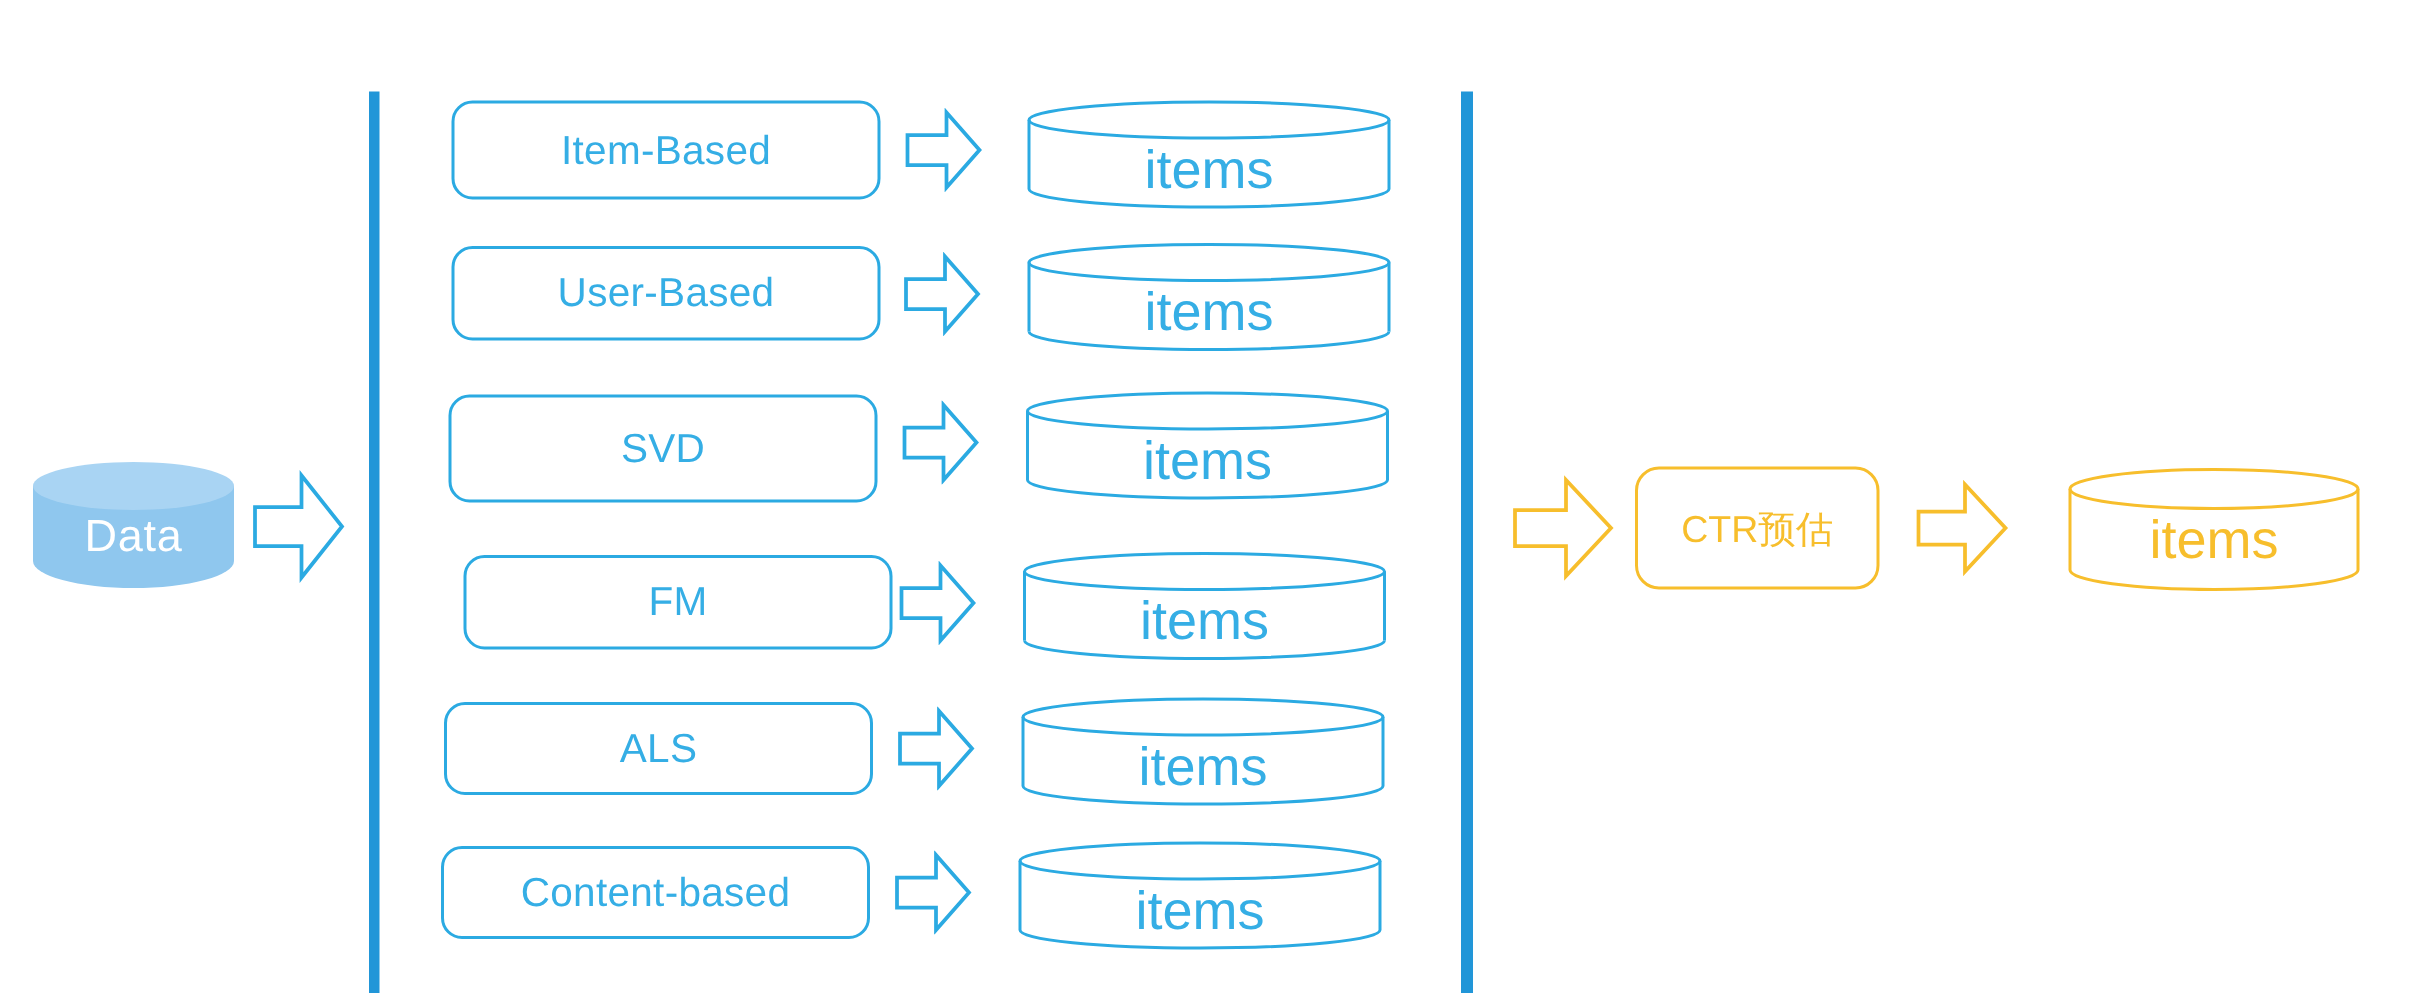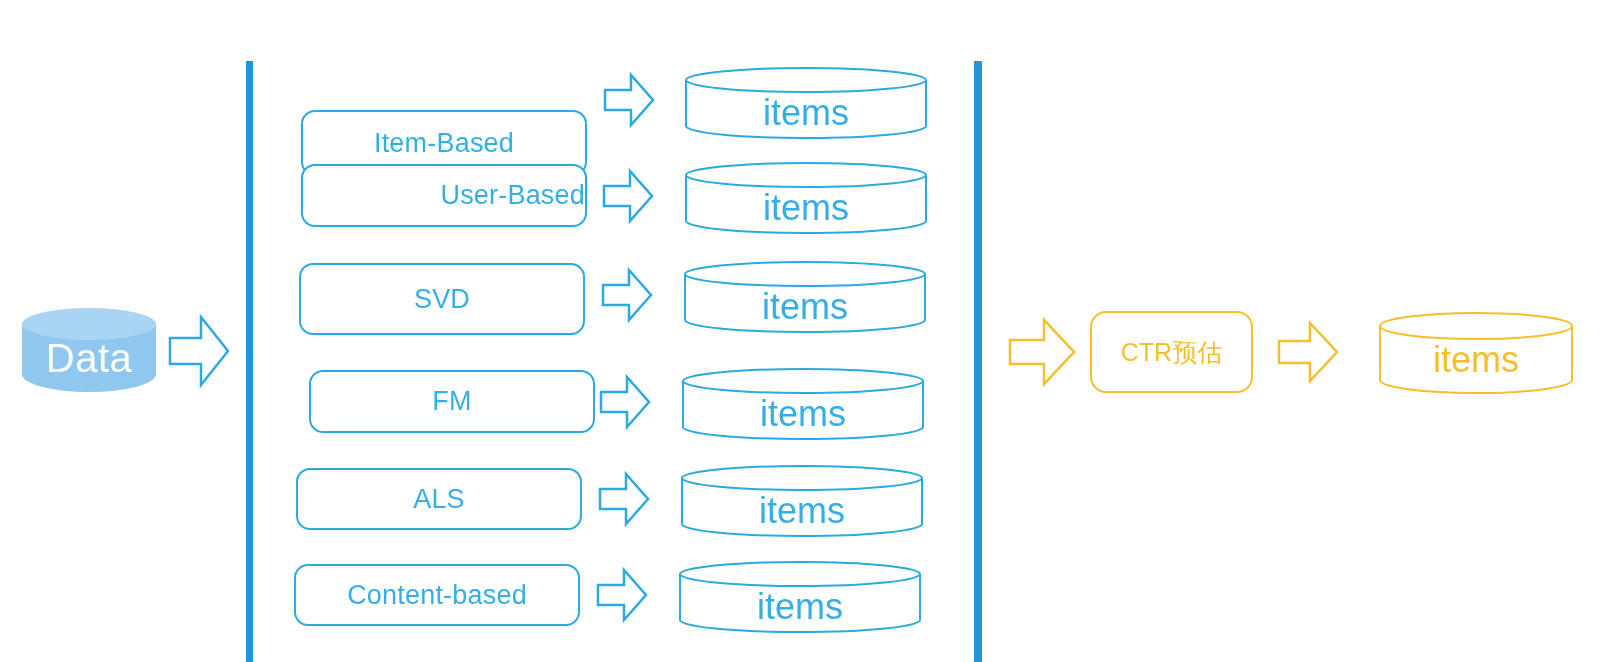--- a/index.html
+++ b/index.html
@@ -50,21 +50,21 @@
     background: #A9D4F3;
     border-radius: 50%;
   }
   .data-cyl .label {
     position: absolute;
     left: 0;
     top: 20px;
     width: 134px;
     text-align: center;
     color: #ffffff;
-    font-size: 40px;
+    font-size: 30px;
     letter-spacing: 0.5px;
     line-height: 60px;
   }
 
   
   .arrow {
     position: absolute;
   }
   .arrow svg { display: block; width: 100%; height: 100%; }
 
@@ -132,39 +132,39 @@
 
   <div class="arrow" style="left:168px; top:312px; width:62px; height:78px;">
     <svg viewBox="0 0 62 78" preserveAspectRatio="none">
       <path d="M2,26 L33,26 L33,5 L60,39 L33,73 L33,52 L2,52 Z" fill="none" stroke="#2BAAE2" stroke-width="2.5" stroke-linejoin="miter"></path>
     </svg>
   </div>
 
   <div class="divider" style="left:246px; top:61px; width:7px; height:601px;"></div>
   <div class="divider" style="left:974px; top:61px; width:8px; height:601px;"></div>
 
-  <div class="algo-box" style="left:301px; top:67px; width:286px; height:66px;margin-top:43px;">
+  <div class="algo-box" style="left:301px; top:67px; width:286px; height:66px;">
     <span class="label">Item-Based</span>
   </div>
   <div class="arrow" style="left:603px; top:72px; width:52px; height:56px;">
     <svg viewBox="0 0 52 56" preserveAspectRatio="none">
       <path d="M2,18 L28,18 L28,3 L50,28 L28,53 L28,38 L2,38 Z" fill="none" stroke="#2BAAE2" stroke-width="2.5" stroke-linejoin="miter"></path>
     </svg>
   </div>
   <div class="items-cyl" style="left:684px; top:66px; width:244px; height:74px;">
     <svg viewBox="0 0 244 74" preserveAspectRatio="none">
       <ellipse cx="122" cy="14" rx="120" ry="12" fill="#ffffff" stroke="#2BAAE2" stroke-width="2"></ellipse>
       <path d="M2,14 L2,60" fill="none" stroke="#2BAAE2" stroke-width="2"></path>
       <path d="M242,14 L242,60" fill="none" stroke="#2BAAE2" stroke-width="2"></path>
       <path d="M2,60 A120,12 0 0 0 242,60" fill="none" stroke="#2BAAE2" stroke-width="2"></path>
     </svg>
     <div class="label" style="top:26px;">items</div>
   </div>
 
-  <div class="algo-box" style="left:301px; top:164px; width:286px; height:63px;justify-content:flex-end;">
+  <div class="algo-box" style="left:301px; top:164px; width:286px; height:63px;">
     <span class="label">User-Based</span>
   </div>
   <div class="arrow" style="left:602px; top:168px; width:52px; height:56px;">
     <svg viewBox="0 0 52 56" preserveAspectRatio="none">
       <path d="M2,18 L28,18 L28,3 L50,28 L28,53 L28,38 L2,38 Z" fill="none" stroke="#2BAAE2" stroke-width="2.5" stroke-linejoin="miter"></path>
     </svg>
   </div>
   <div class="items-cyl" style="left:684px; top:161px; width:244px; height:74px;">
     <svg viewBox="0 0 244 74" preserveAspectRatio="none">
       <ellipse cx="122" cy="14" rx="120" ry="12" fill="#ffffff" stroke="#2BAAE2" stroke-width="2"></ellipse>

